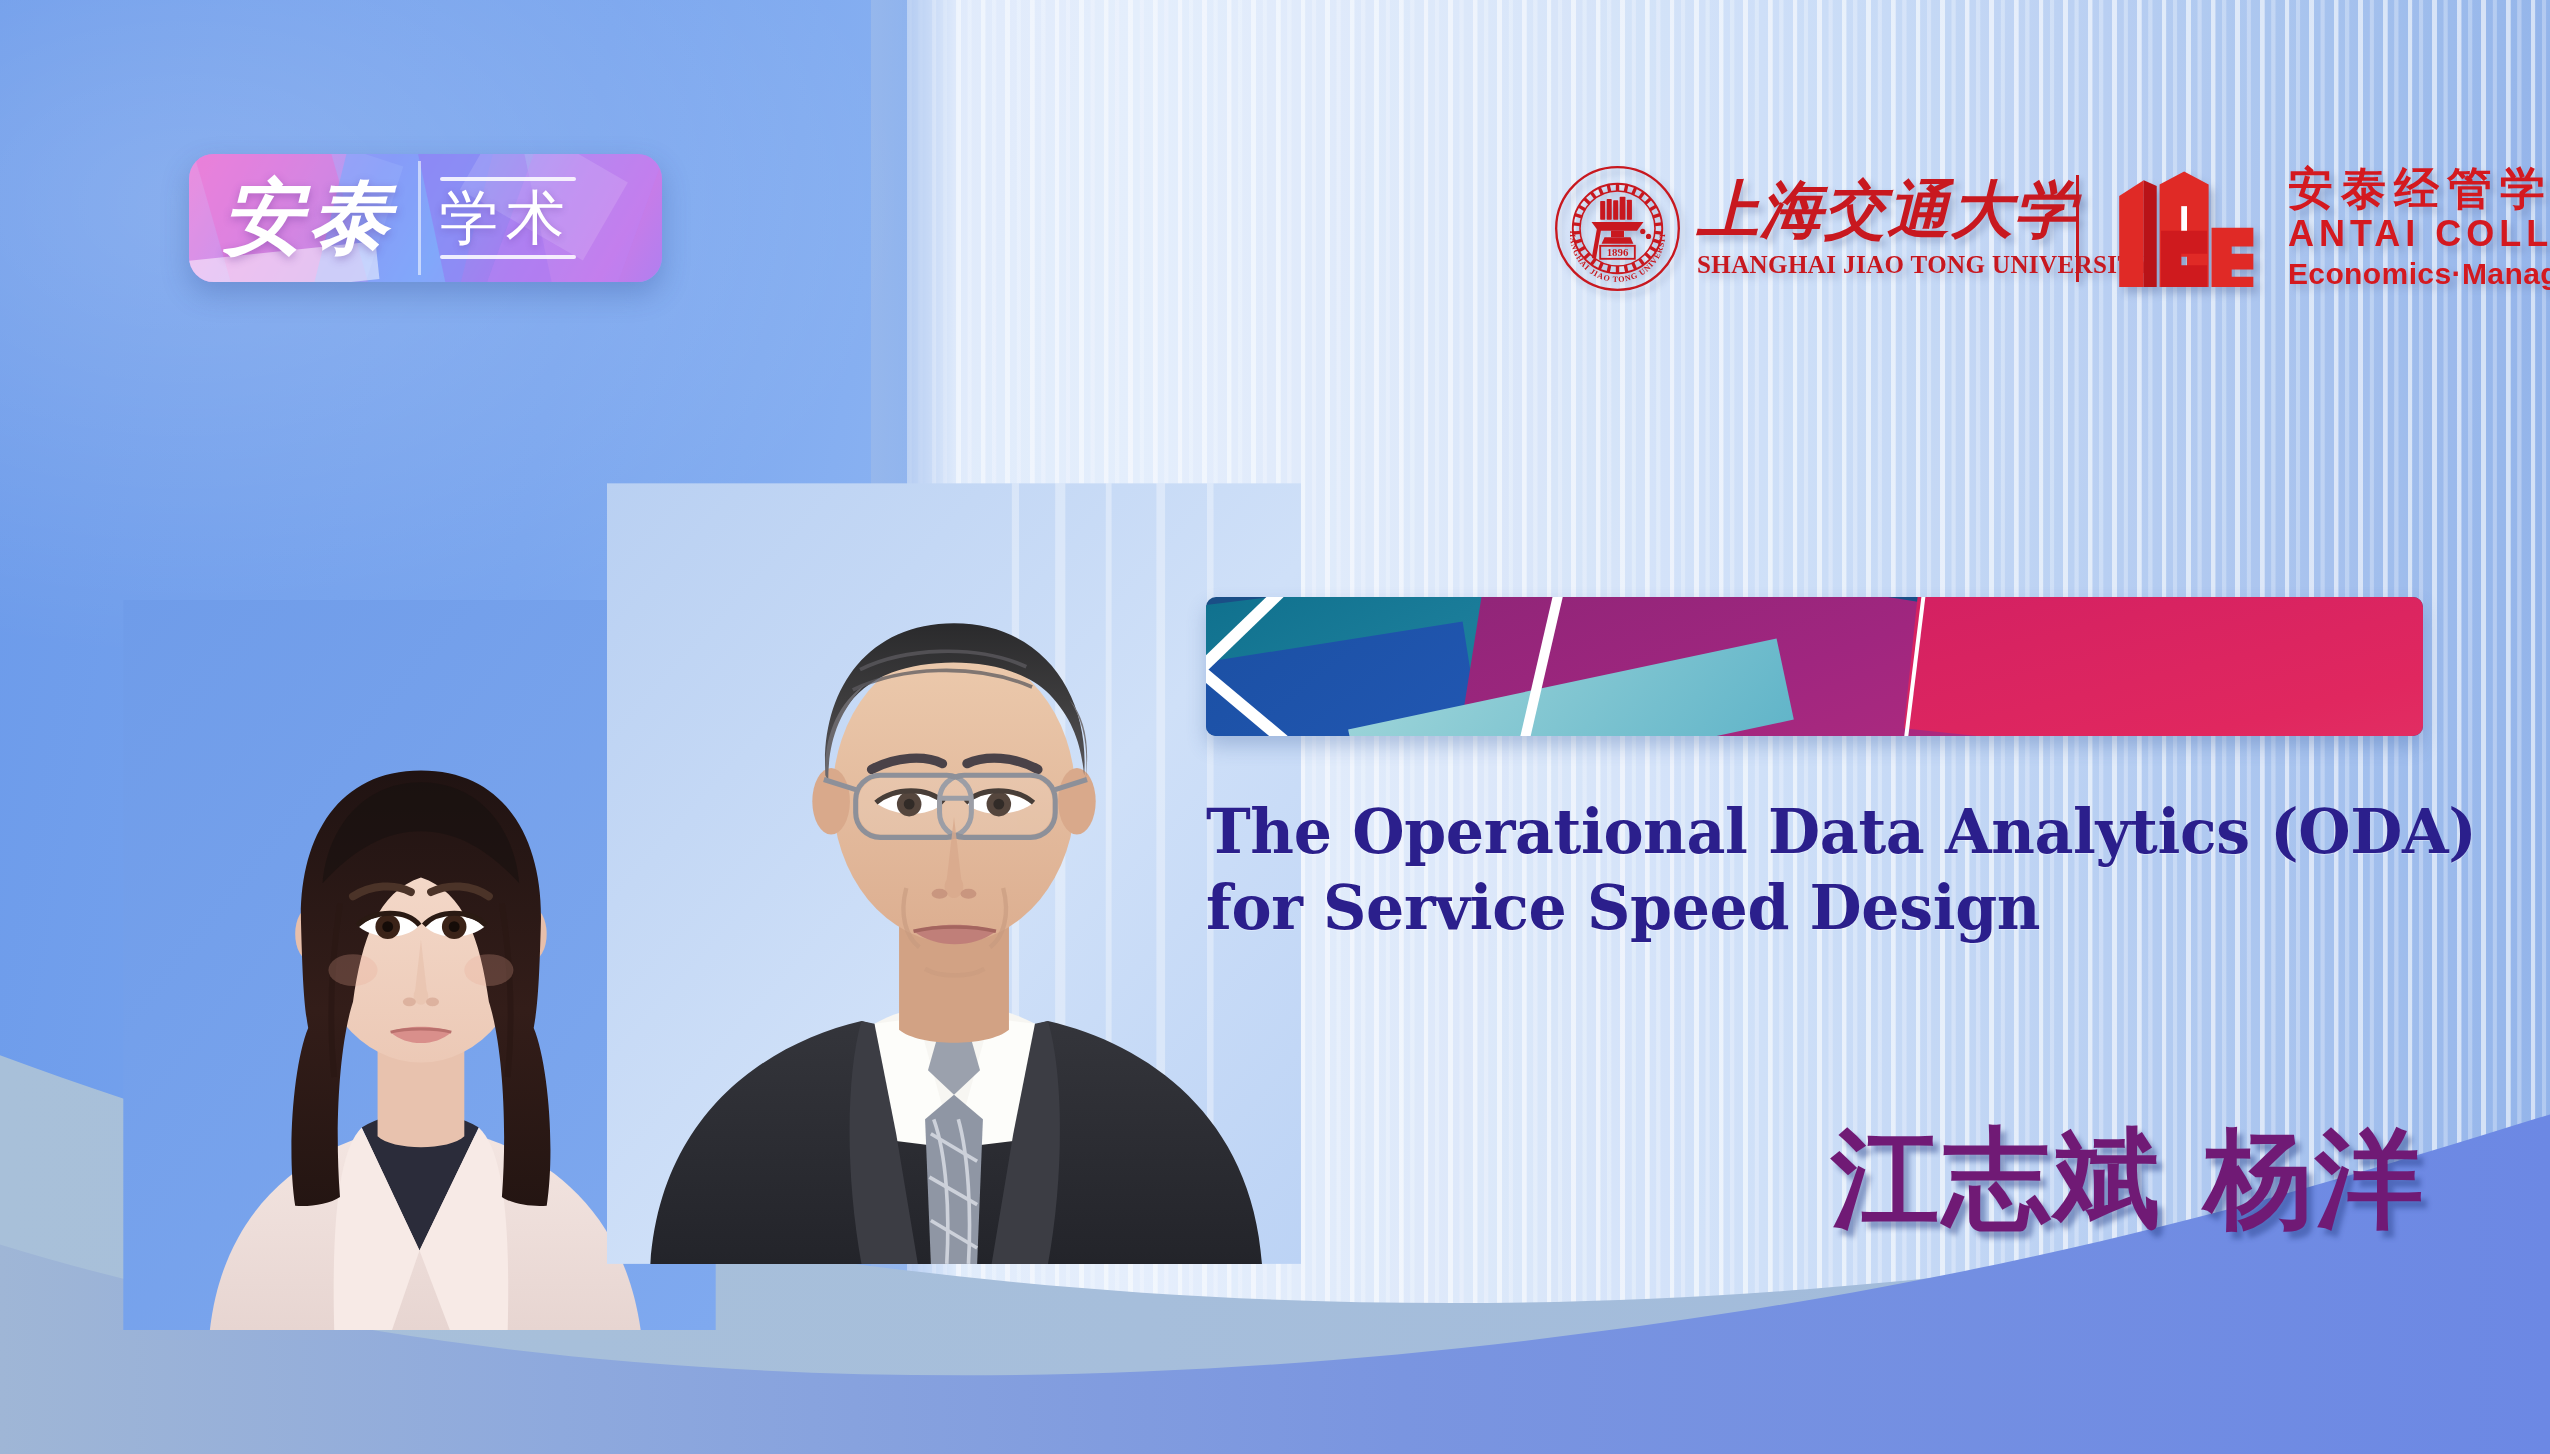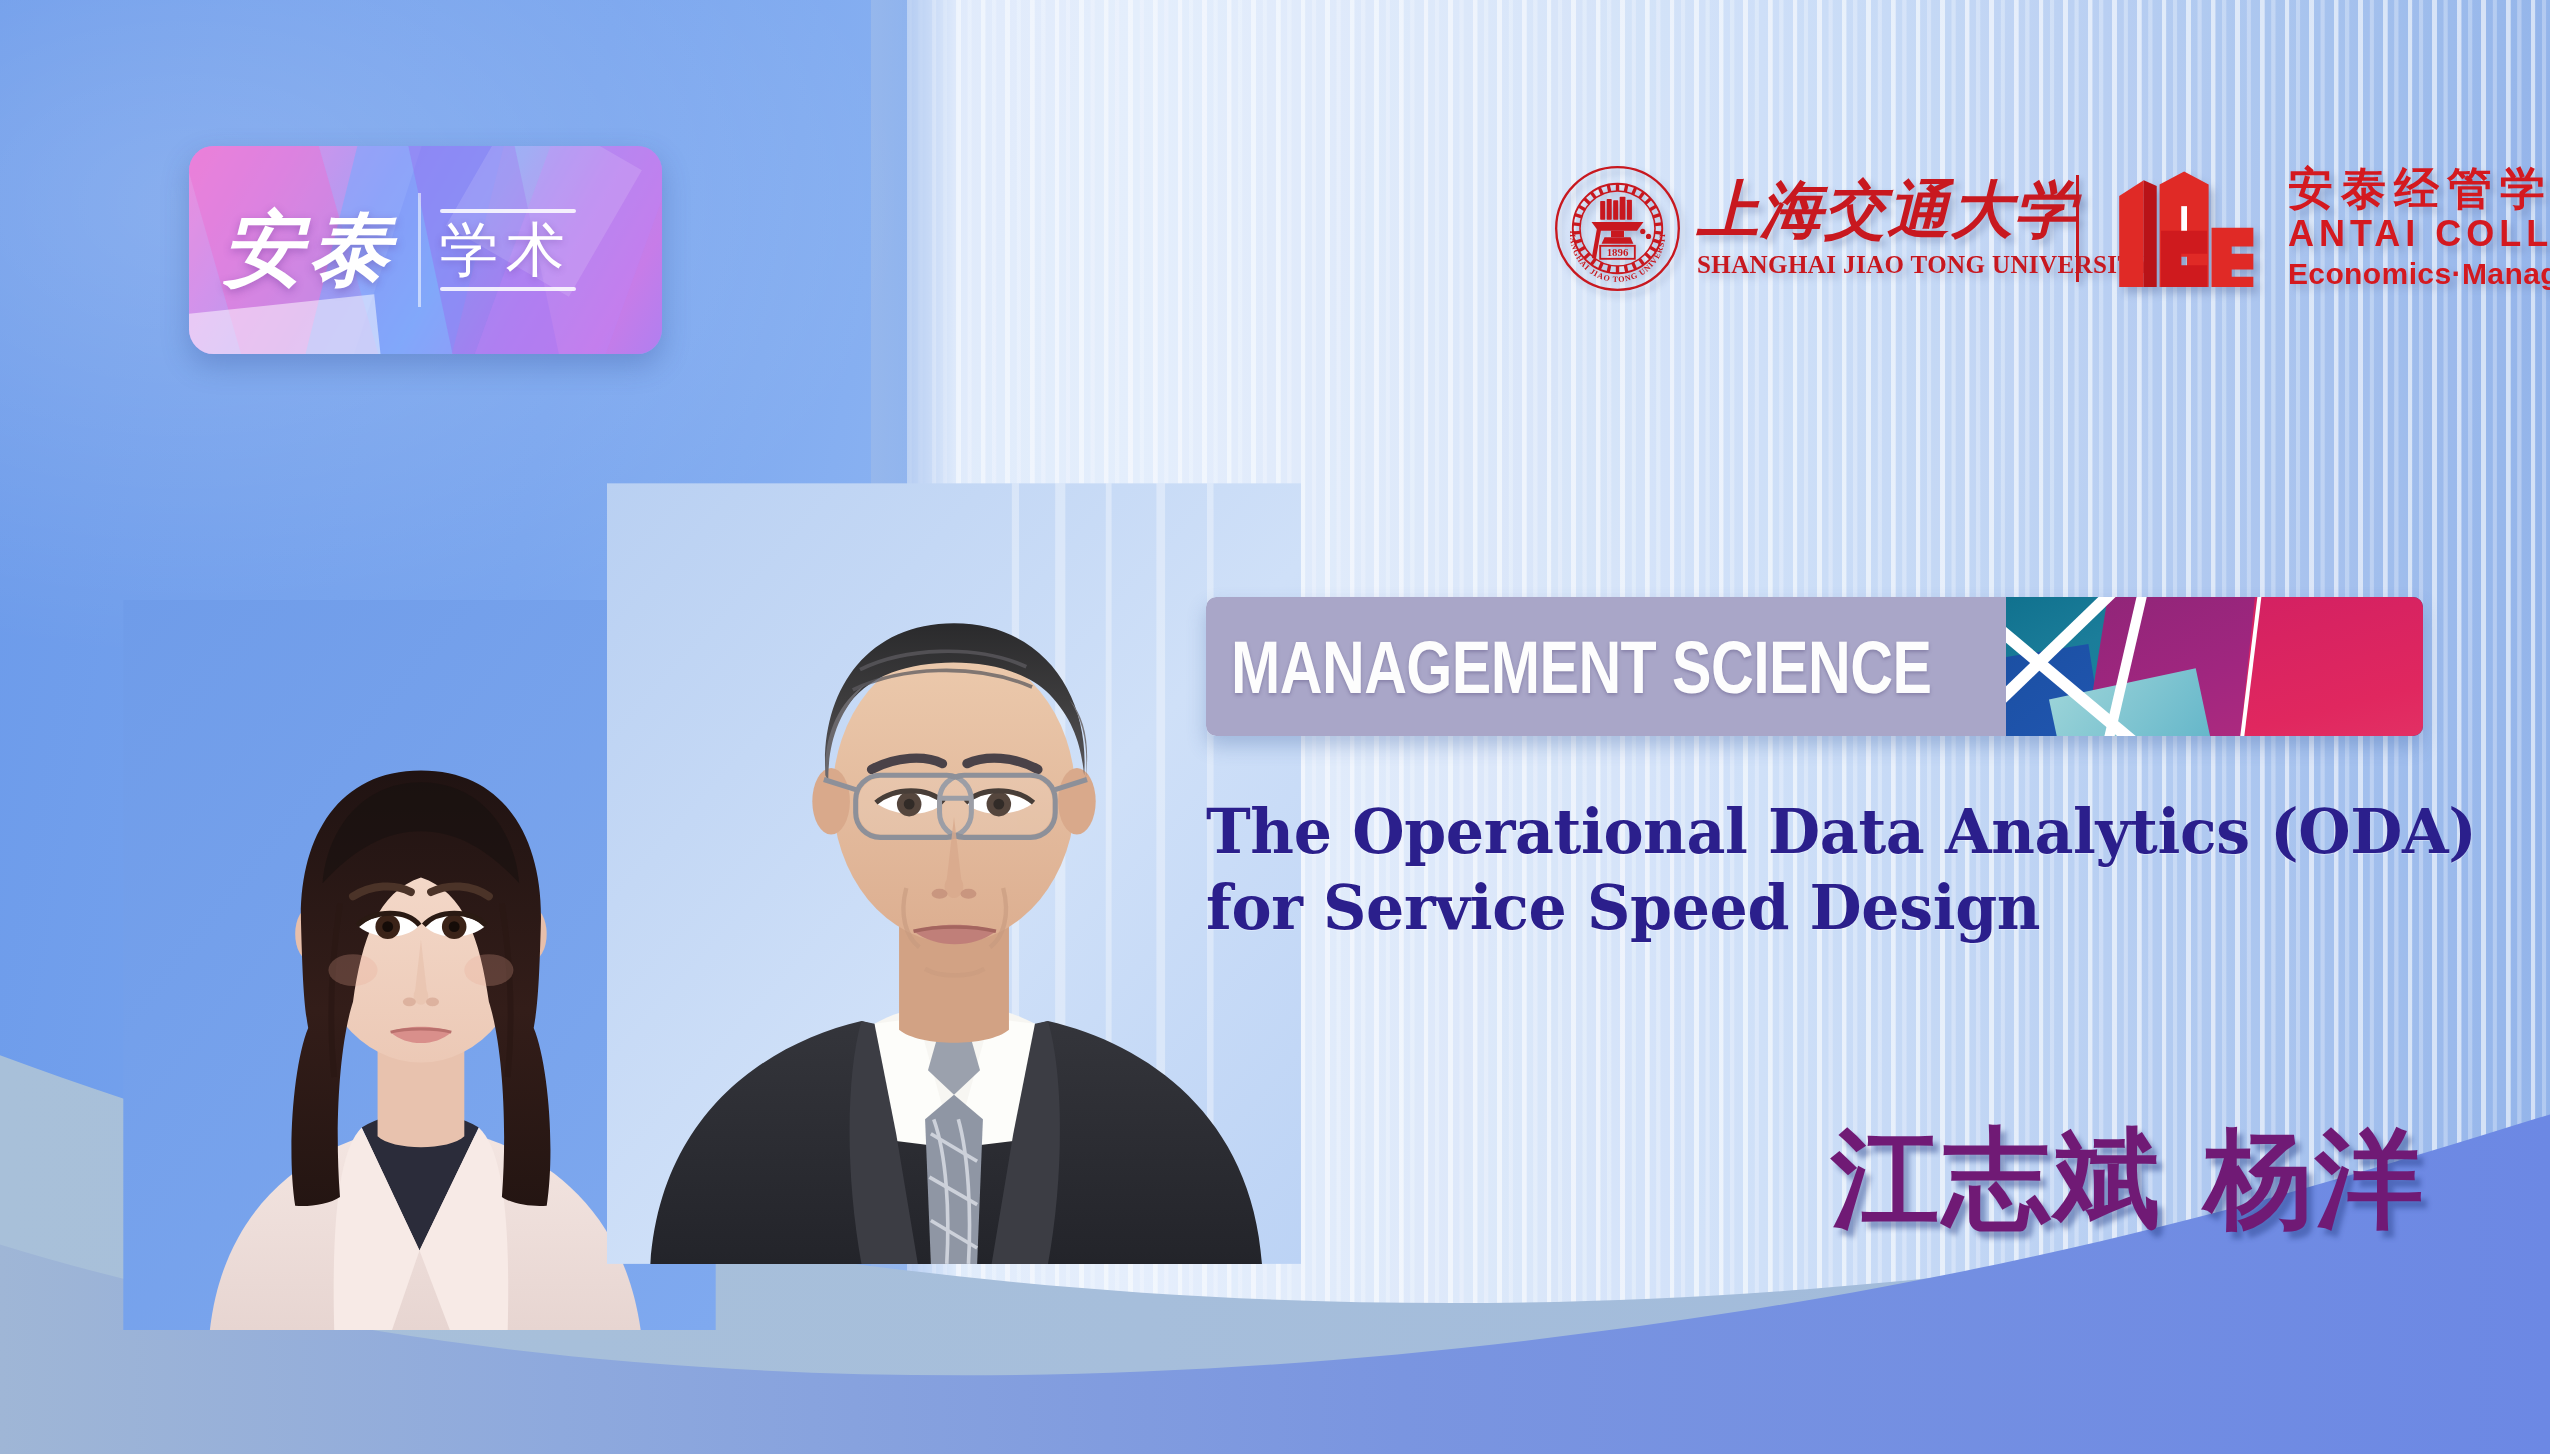--- a/index.html
+++ b/index.html
@@ -38,21 +38,21 @@
     position:absolute; left:871px; top:0; width:87px; height:1454px;
     background:linear-gradient(90deg, rgba(150,183,236,1) 0%, rgba(220,233,250,0) 100%);
   }
 
   
   .wave{ position:absolute; left:0; bottom:0; width:2550px; height:448px; }
   .wave svg{ display:block; width:100%; height:100%; }
 
   
   .badge{
-    position:absolute; left:189px; top:146px; width:473px; height:208px;
+    position:absolute; left:189px; top:154px; width:473px; height:128px;
     border-radius:24.6px; overflow:hidden;
     box-shadow:0 11.6px 27.5px rgba(40,70,140,.28);
   }
   .badge-art{ position:absolute; inset:0; background:linear-gradient(120deg,#e879d8 0%,#c87fe8 18%,#9b8bf0 38%,#8fa6f4 55%,#b389ee 72%,#c77ce8 88%,#b07ff0 100%); }
   .badge-art i{ position:absolute; display:block; }
   .f1{ left:-6%;  top:-20%;  width:46%; height:150%; background:rgba(255,255,255,.16); transform:rotate(18deg); }
   .f2{ left:6%;   top:-30%;  width:28%; height:170%; background:rgba(236,110,210,.45); transform:rotate(-16deg); }
   .f3{ left:30%;  top:-40%;  width:30%; height:190%; background:rgba(118,170,255,.55); transform:rotate(14deg); }
   .f4{ left:52%;  top:-30%;  width:22%; height:175%; background:rgba(150,110,240,.45); transform:rotate(-12deg); }
   .f5{ left:68%;  top:-35%;  width:26%; height:185%; background:rgba(190,130,245,.40); transform:rotate(20deg); }
@@ -485,23 +485,20 @@
         <path d="M424 620 C456 612, 506 612, 538 620" stroke="#a4655f" stroke-width="5" fill="none"></path>
 
         <path d="M414 560 C404 598, 414 628, 432 642" stroke="#c79a7e" stroke-width="6" fill="none" opacity=".6"></path>
         <path d="M548 560 C558 598, 548 628, 530 642" stroke="#c79a7e" stroke-width="6" fill="none" opacity=".6"></path>
         <path d="M440 672 C460 684, 502 684, 522 672" stroke="#c79a7e" stroke-width="6" fill="none" opacity=".5"></path>
       </g>
     </svg>
   </div>
 
   <div class="journal">
-    <div class="j-left">
-      <span>MANAGEMENT SCIENCE</span>
-    </div>
     <div class="j-right">
       <i class="jr1"></i>
         <i class="jr2"></i>
         <i class="jr3"></i>
         <i class="jr4"></i>
         <i class="jr5"></i>
       <span class="jr-x">
         <b class="jx1"></b>
           <b class="jx2"></b>
           <b class="jx3"></b>

